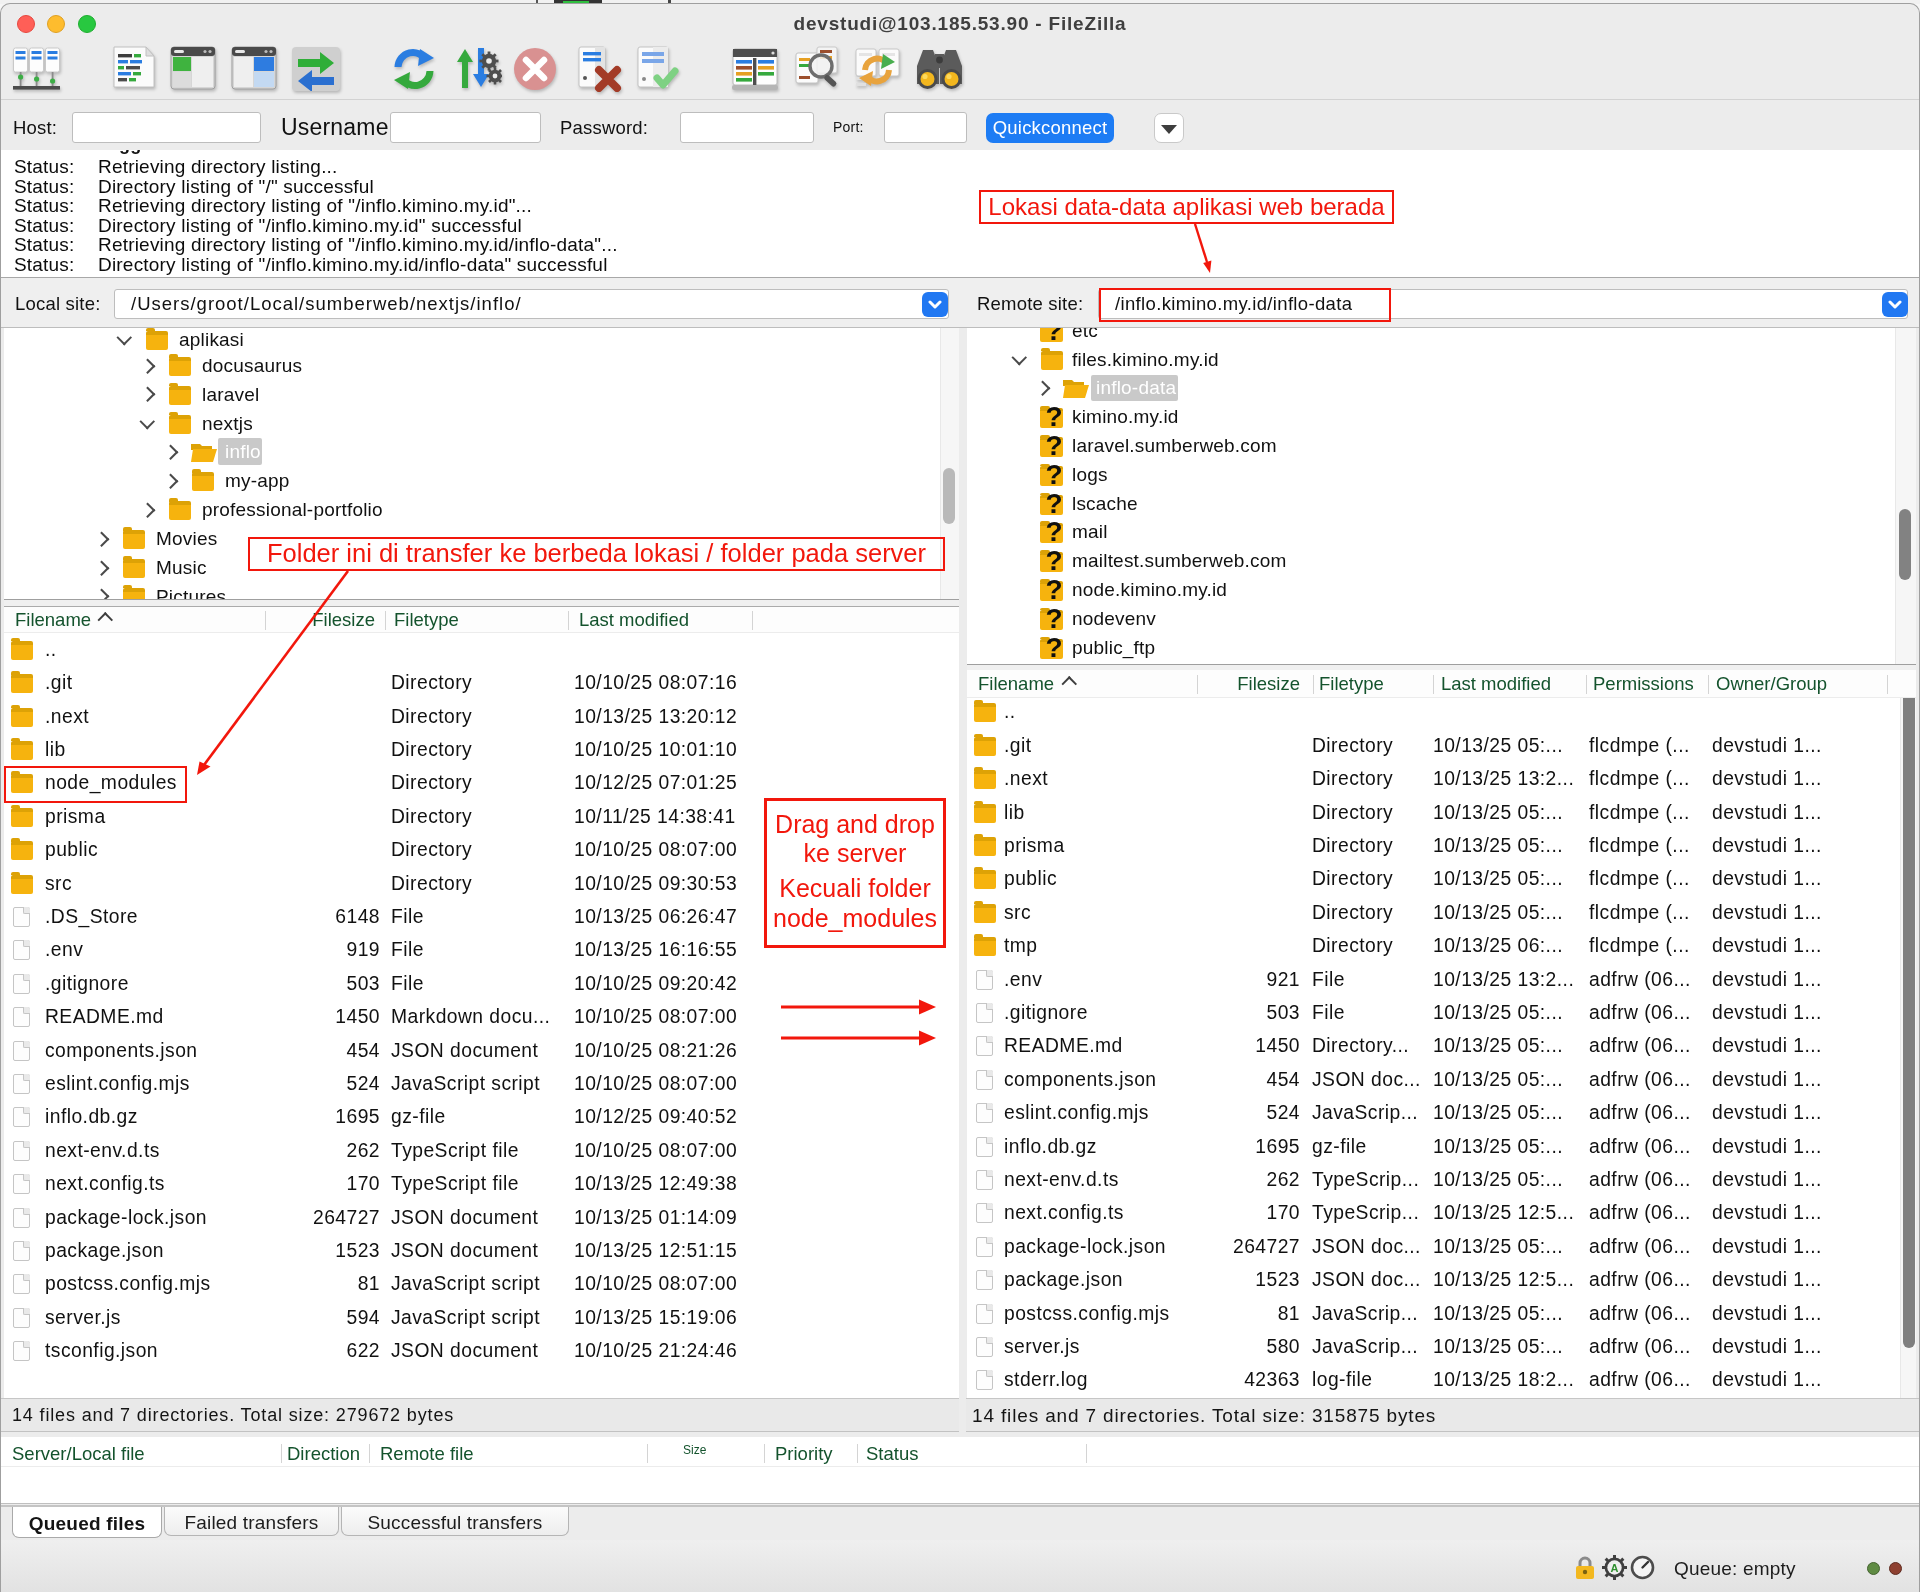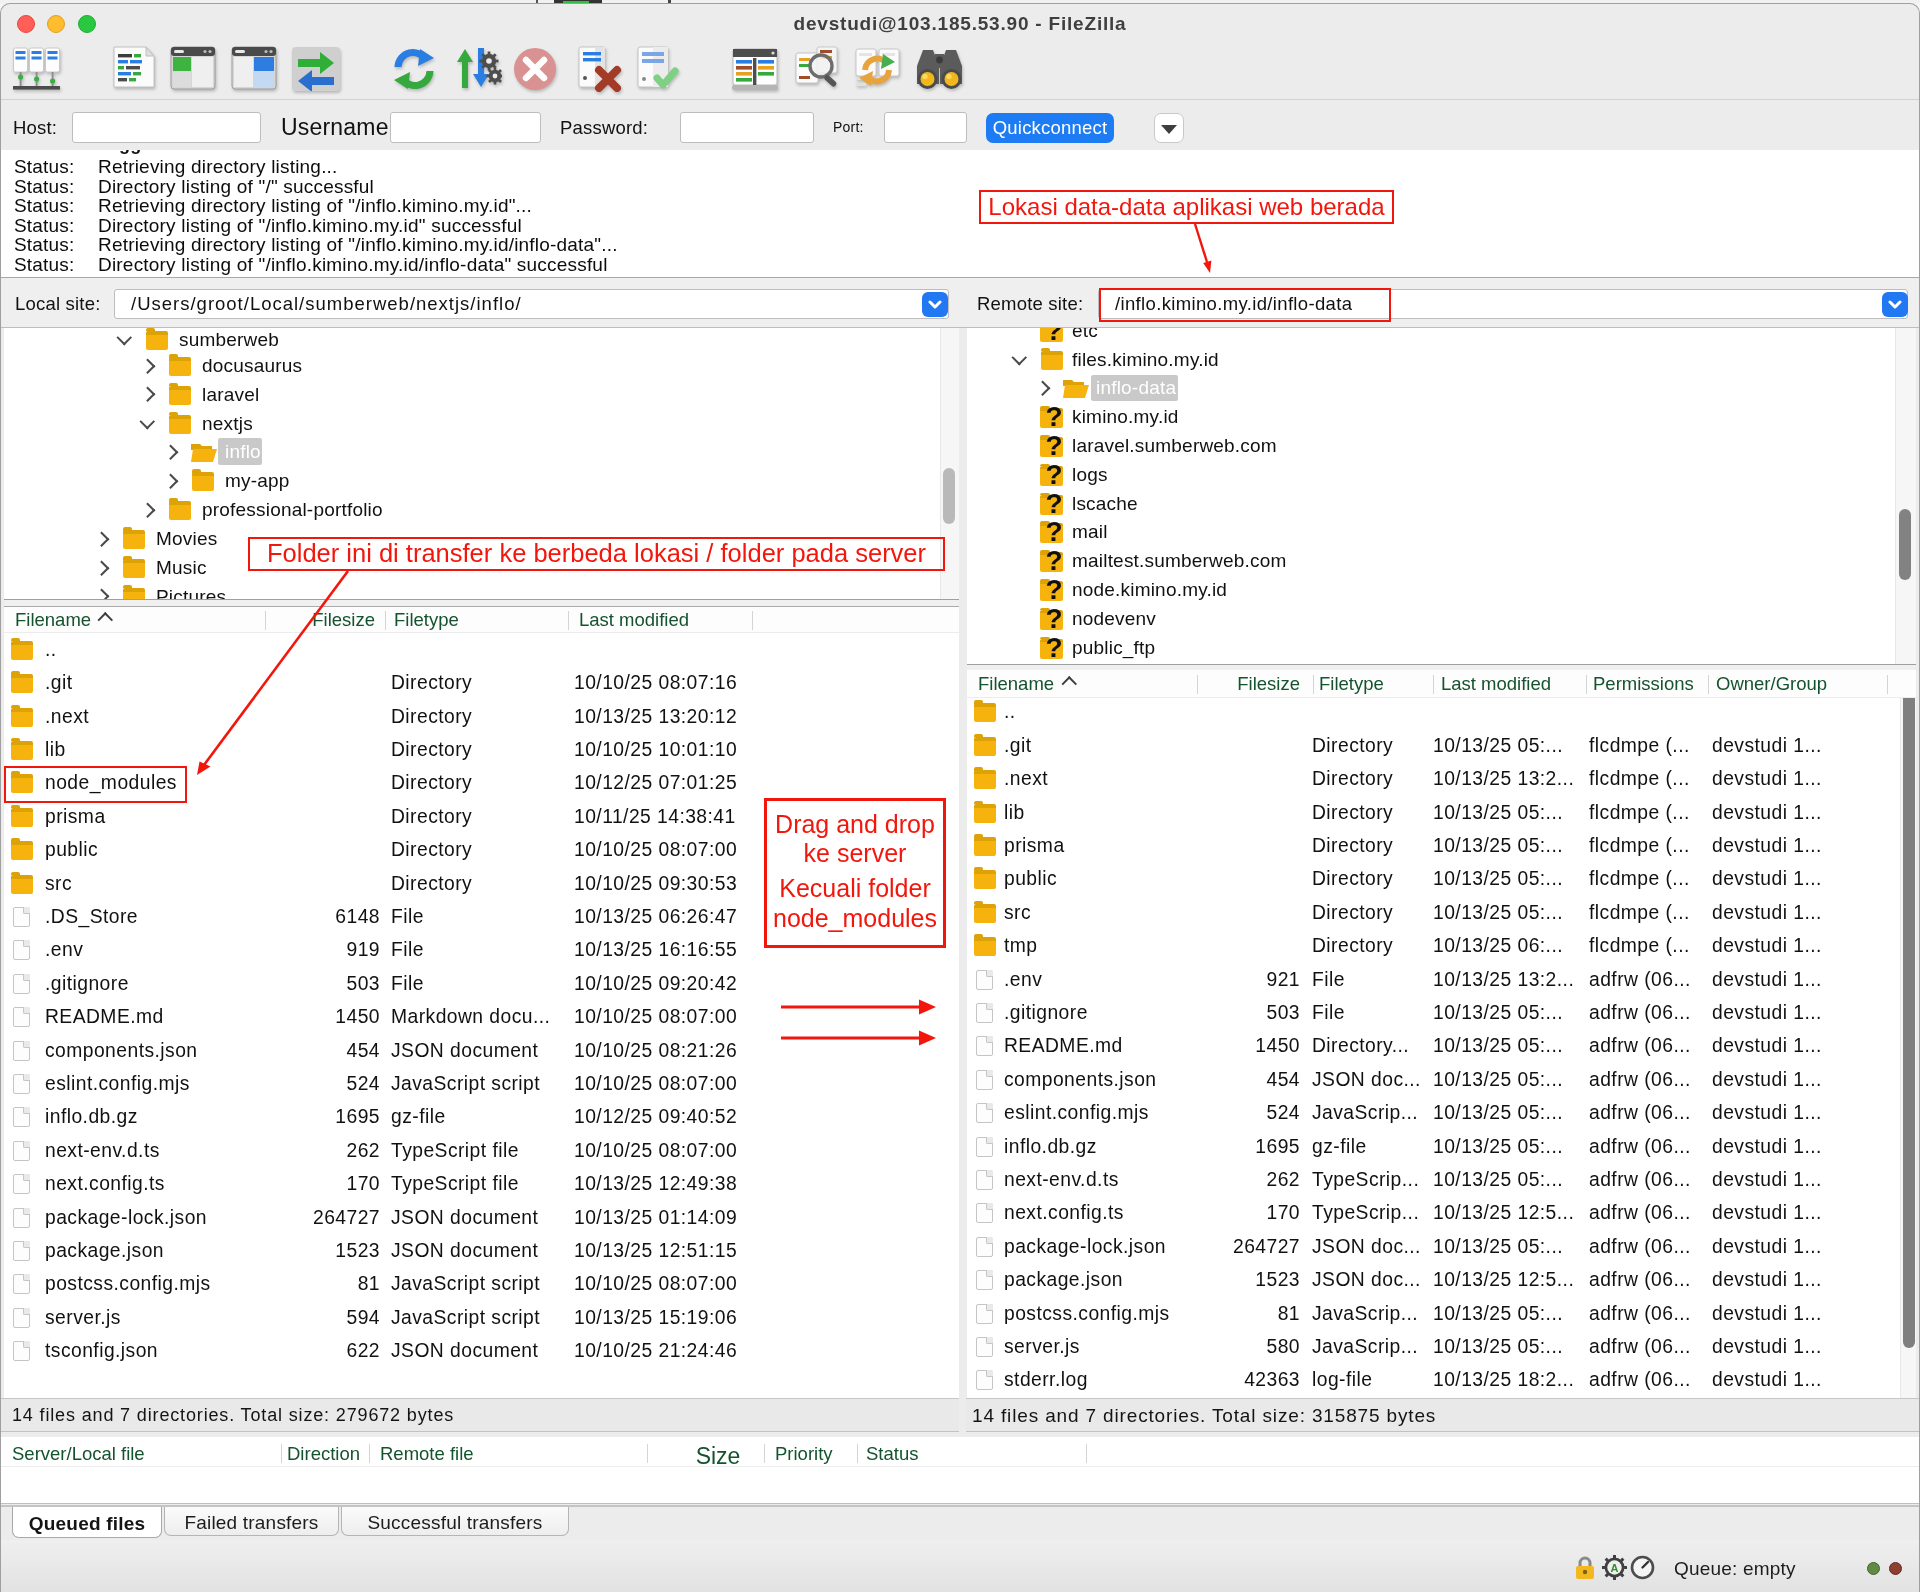--- a/index.html
+++ b/index.html
@@ -229,21 +229,21 @@
 <svg class="a" style="left:928px;top:300px" width="14" height="10" viewBox="0 0 14 10">
     <path d="M2 2 l5 5 5-5" stroke="#fff" stroke-width="3" fill="none" stroke-linecap="round" stroke-linejoin="round"></path>
   </svg>
 <div class="a" style="left:1882px;top:292px;width:26px;height:25px;background:#2178f2;border-radius:6px"></div>
 <svg class="a" style="left:1888px;top:300px" width="14" height="10" viewBox="0 0 14 10">
     <path d="M2 2 l5 5 5-5" stroke="#fff" stroke-width="3" fill="none" stroke-linecap="round" stroke-linejoin="round"></path>
   </svg>
 <div class="a" style="left:4px;top:328px;width:955px;height:271px;background:#fff;overflow:hidden" id="ltree">
 <div class="chr" style="left:115px;top:4.0px;transform:rotate(45deg)"></div>
 <div class="fo" style="left:142px;top:2.5px"></div>
-<div class="txt" style="left:175px;top:0.5px;font-size:19px">sumberweb</div>
+<div class="txt" style="left:175px;top:0.5px;font-size:19px">aplikasi</div>
 <div class="chr" style="left:138px;top:32.5px;transform:rotate(-45deg)"></div>
 <div class="fo" style="left:165px;top:29.0px"></div>
 <div class="txt" style="left:198px;top:27.0px;font-size:19px">docusaurus</div>
 <div class="chr" style="left:138px;top:61.3px;transform:rotate(-45deg)"></div>
 <div class="fo" style="left:165px;top:57.8px"></div>
 <div class="txt" style="left:198px;top:55.8px;font-size:19px">laravel</div>
 <div class="chr" style="left:138px;top:88.1px;transform:rotate(45deg)"></div>
 <div class="fo" style="left:165px;top:86.6px"></div>
 <div class="txt" style="left:198px;top:84.6px;font-size:19px">nextjs</div>
 <div class="chr" style="left:161px;top:118.9px;transform:rotate(-45deg)"></div>
@@ -603,21 +603,21 @@
 <div class="a" style="left:936px;top:-12px;width:12px;height:662px;background:#7f7f7f;border-radius:6px"></div>
 </div>
 <div class="a" style="left:1px;top:1398px;width:958px;height:34px;background:#e9e9e9;border-top:1px solid #c6c6c6;border-bottom:1px solid #c2c2c2"></div>
 <div class="txt" style="left:12px;top:1405px;font-size:18px;color:#141414;letter-spacing:0.85px">14 files and 7 directories. Total size: 279672 bytes</div>
 <div class="a" style="left:966px;top:1398px;width:953px;height:34px;background:#e9e9e9;border-top:1px solid #c6c6c6;border-bottom:1px solid #c2c2c2"></div>
 <div class="txt" style="left:972px;top:1405px;font-size:19px;color:#141414;letter-spacing:0.85px">14 files and 7 directories. Total size: 315875 bytes</div>
 <div class="a" style="left:1px;top:1437px;width:1918px;height:67px;background:#fff;border-bottom:1px solid #bfbfbf"></div>
 <div class="hdr" style="left:12px;top:1443px;font-size:18.5px">Server/Local file</div>
 <div class="hdr" style="left:287px;top:1443px;font-size:18.5px">Direction</div>
 <div class="hdr" style="left:380px;top:1443px;font-size:18.5px">Remote file</div>
-<div class="hdr" style="left:683px;top:1443px;width:70px;text-align:center;font-size:23px">Size</div>
+<div class="hdr" style="left:683px;top:1443px;width:70px;text-align:left;font-size:12px">Size</div>
 <div class="hdr" style="left:775px;top:1443px;font-size:18.5px">Priority</div>
 <div class="hdr" style="left:866px;top:1443px;font-size:18.5px">Status</div>
 <div class="sep" style="left:281px;top:1444px;height:19px"></div>
 <div class="sep" style="left:369px;top:1444px;height:19px"></div>
 <div class="sep" style="left:647px;top:1444px;height:19px"></div>
 <div class="sep" style="left:764px;top:1444px;height:19px"></div>
 <div class="sep" style="left:857px;top:1444px;height:19px"></div>
 <div class="sep" style="left:1086px;top:1444px;height:19px"></div>
 <div class="a" style="left:1px;top:1466px;width:1918px;height:1px;background:#ececec"></div>
 <div class="a" style="left:1px;top:1505px;width:1918px;height:2px;background:#c4c4c4"></div>

